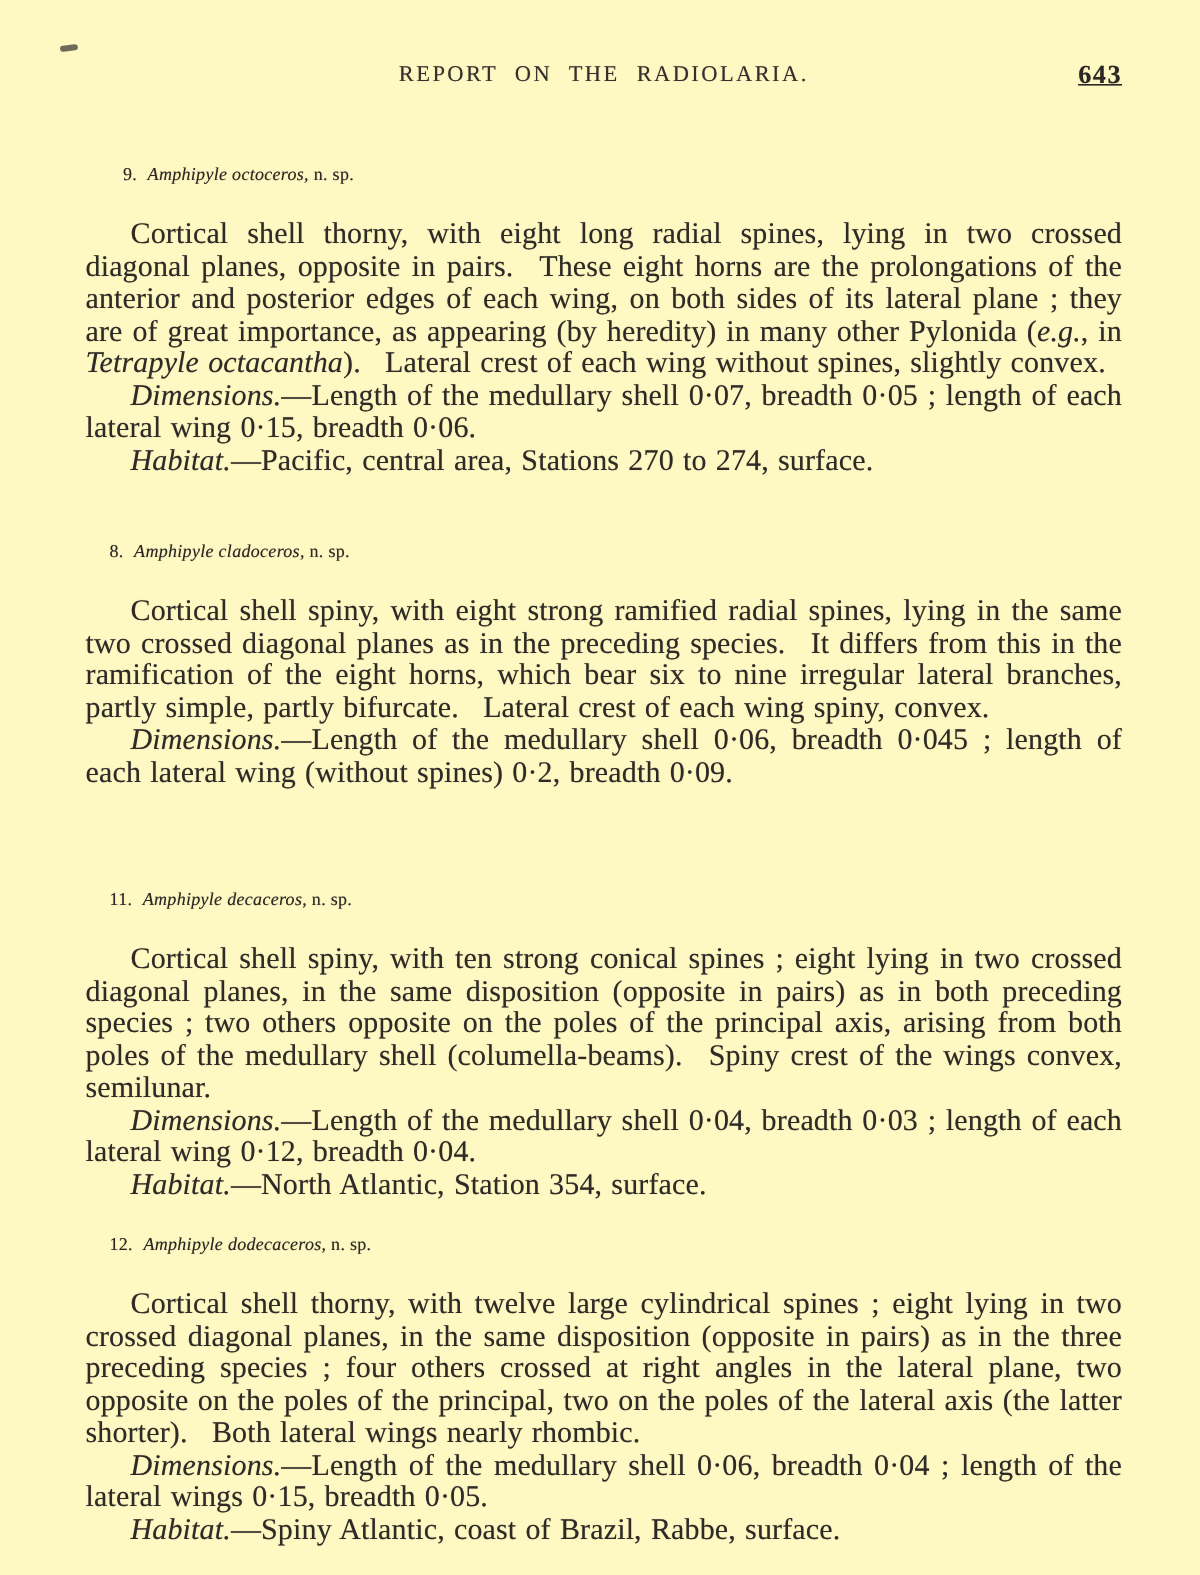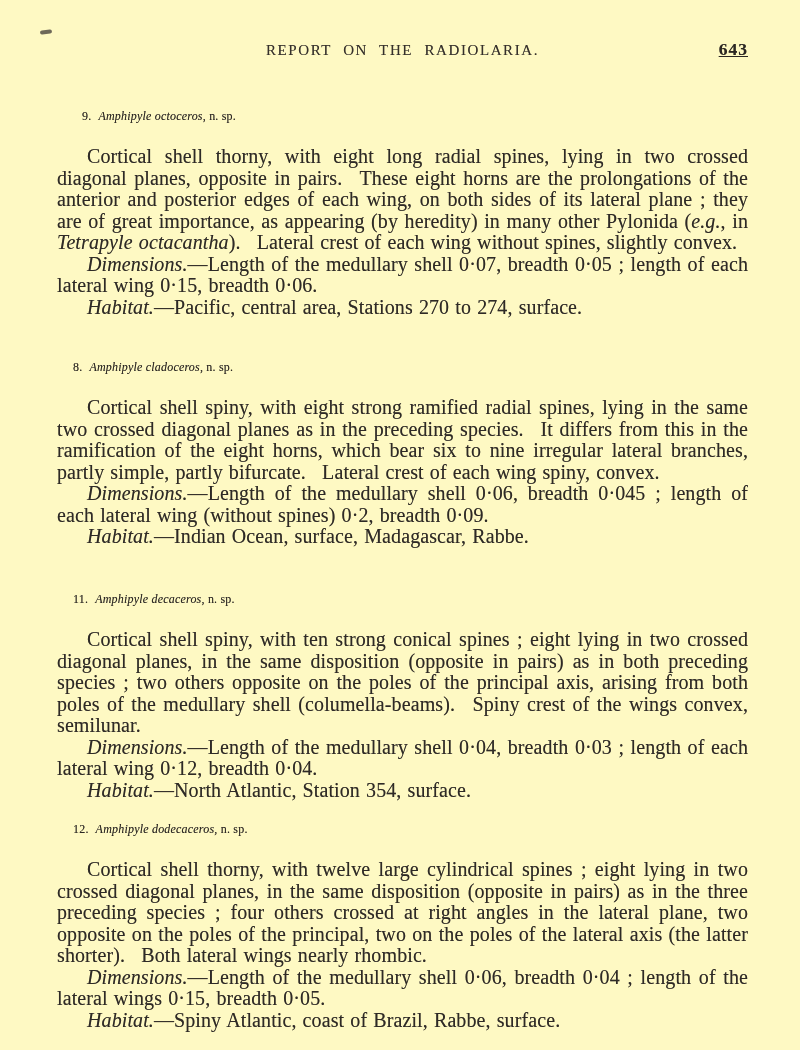--- a/index.html
+++ b/index.html
@@ -68,21 +68,20 @@
       <p class="para"><span class="it">Dimensions.</span><span>—Length of the medullary shell 0·07, breadth 0·05&nbsp;; length of each lateral wing 0·15, breadth 0·06.</span></p>
       <p class="para"><span class="it">Habitat.</span><span>—Pacific, central area, Stations 270 to 274, surface.</span></p>
     </div>
   </section>
 
   <section class="section s1 ind2">
     <h2 class="heading"><span class="num">8.</span><span class="sp">Amphipyle cladoceros</span><span>, n. sp.</span></h2>
     <div class="sec-body">
       <p class="para"><span>Cortical shell spiny, with eight strong ramified radial spines, lying in the same two crossed diagonal planes as in the preceding species.  It differs from this in the ramification of the eight horns, which bear six to nine irregular lateral branches, partly simple, partly bifurcate.  Lateral crest of each wing spiny, convex.</span></p>
       <p class="para"><span class="it">Dimensions.</span><span>—Length of the medullary shell 0·06, breadth 0·045&nbsp;; length of each lateral wing (without spines) 0·2, breadth 0·09.</span></p>
-      <p class="para"><span class="it">Habitat.</span><span>—Indian Ocean, surface, Madagascar, Rabbe.</span></p>
     </div>
   </section>
 
   <section class="section s2 ind2">
     <h2 class="heading"><span class="num">11.</span><span class="sp">Amphipyle decaceros</span><span>, n. sp.</span></h2>
     <div class="sec-body">
       <p class="para"><span>Cortical shell spiny, with ten strong conical spines&nbsp;; eight lying in two crossed diagonal planes, in the same disposition (opposite in pairs) as in both preceding species&nbsp;; two others opposite on the poles of the principal axis, arising from both poles of the medullary shell (columella-beams).  Spiny crest of the wings convex, semilunar.</span></p>
       <p class="para"><span class="it">Dimensions.</span><span>—Length of the medullary shell 0·04, breadth 0·03&nbsp;; length of each lateral wing 0·12, breadth 0·04.</span></p>
       <p class="para"><span class="it">Habitat.</span><span>—North Atlantic, Station 354, surface.</span></p>
     </div>

